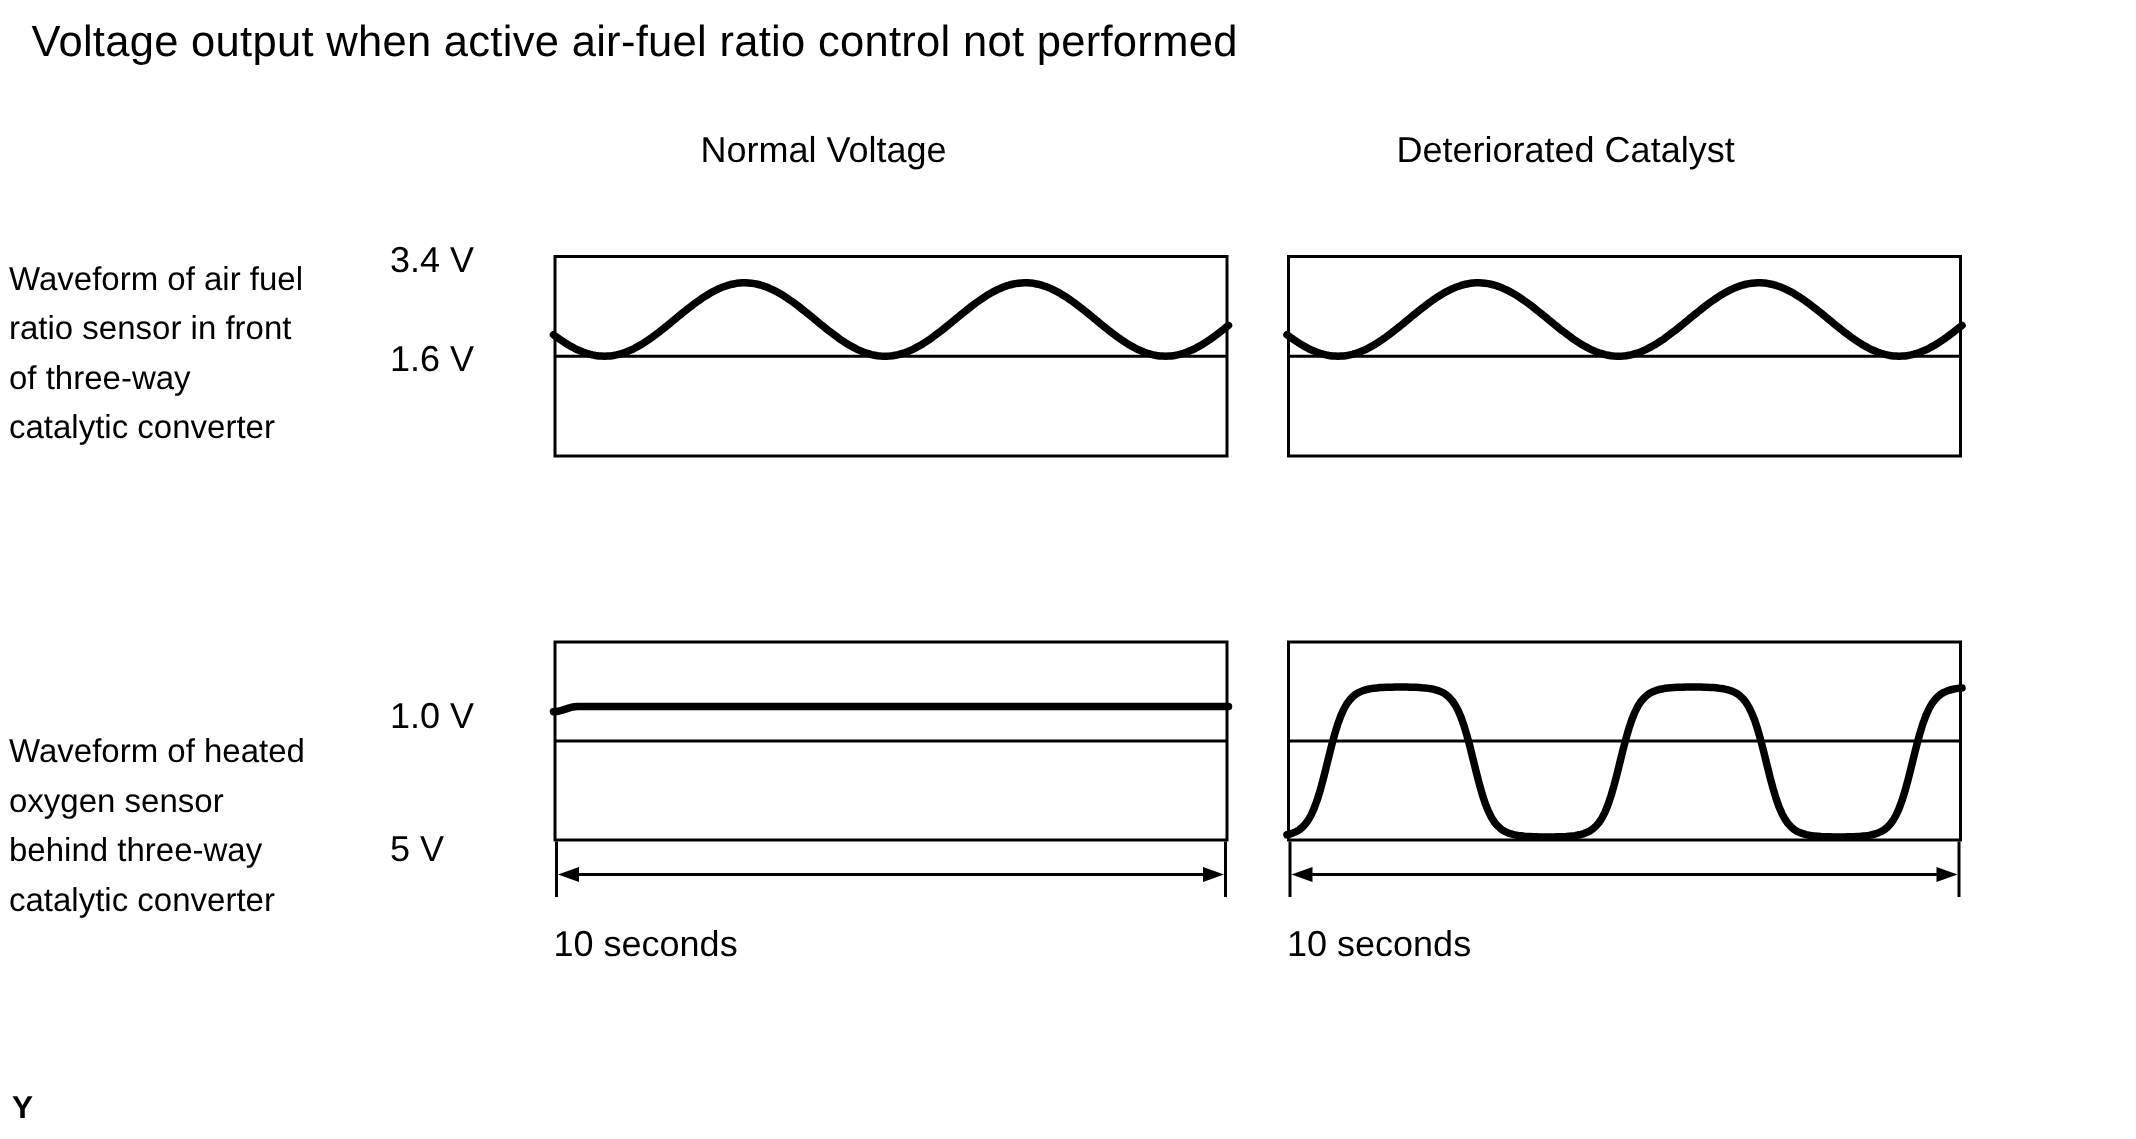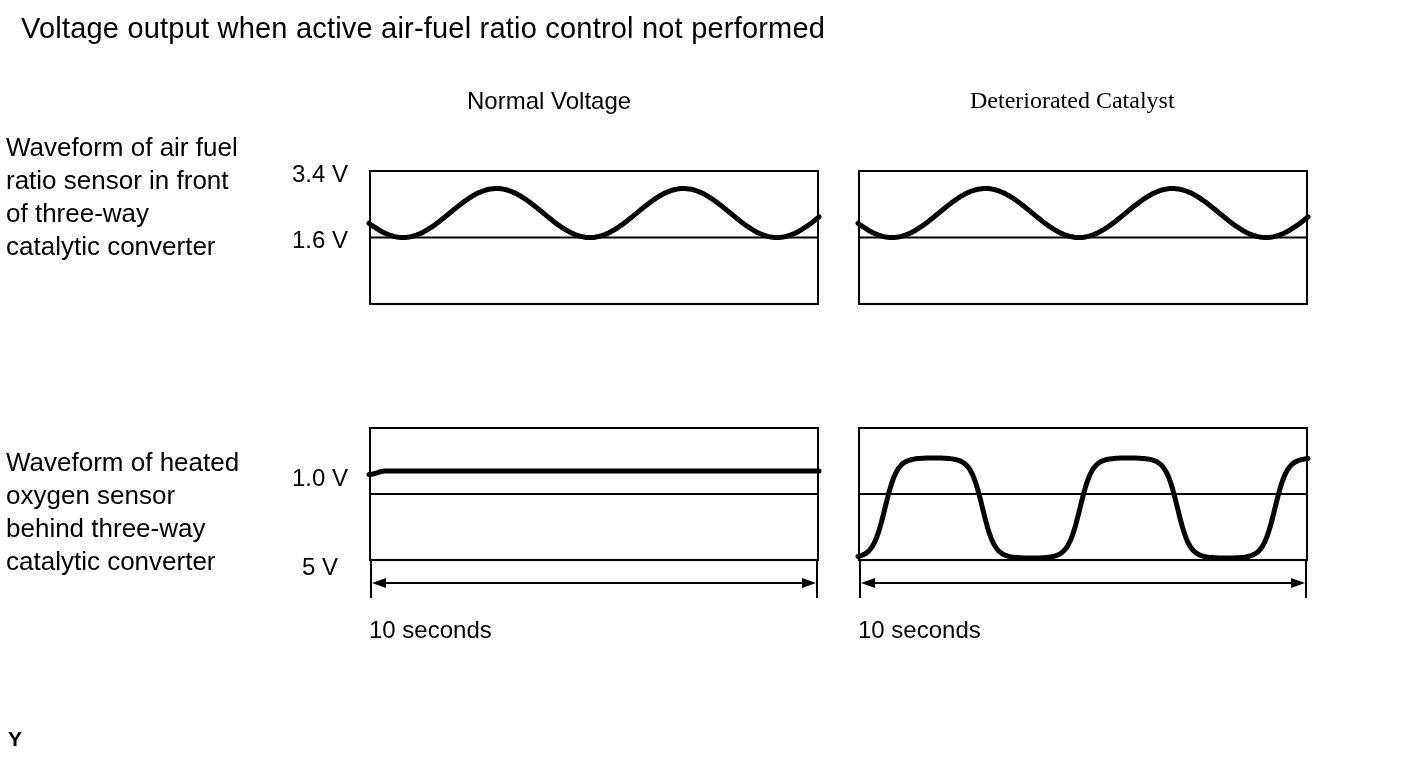--- a/index.html
+++ b/index.html
@@ -4,25 +4,25 @@
 <style>
   html,body{margin:0;padding:0;background:#fff;}
   .page{
     position:relative;width:1424px;height:759px;background:#fff;
     font-family:"Liberation Sans",sans-serif;color:#000;overflow:hidden;
   }
   .abs{position:absolute;}
   .title{left:21px;top:12px;font-size:29px;letter-spacing:0.2px;}
   .col-h{top:87px;font-size:24px;}
   .h-normal{left:467px;}
-  .h-det{left:970px;font-family:Liberation Serif, serif;}
-  .rlabel{left:6px;font-size:26px;line-height:33px;white-space:pre-line;}
+  .h-det{left:931px;}
+  .rlabel{left:6px;font-size:22px;line-height:33px;white-space:pre-line;margin-top:38px;}
   .rl-front{top:131px;}
   .rl-rear{top:446px;}
-  .vlabel{left:260px;width:120px;text-align:center;font-size:24px;line-height:28px;}
+  .vlabel{left:260px;width:120px;font-size:24px;line-height:28px;}
   .v-34{top:160px;}
   .v-31{top:226px;}
   .v-10{top:424px;margin-top:40px;}
   .v-0{top:553px;}
   .tlabel{width:450px;text-align:left;font-size:24px;top:616px;}
   .t-left{left:369px;}
   .t-right{left:858px;}
   .ymark{left:8px;top:727px;font-size:21px;font-weight:bold;}
   svg.panel{position:absolute;display:block;overflow:visible;}
   .p-tl{left:369px;top:170px;}

